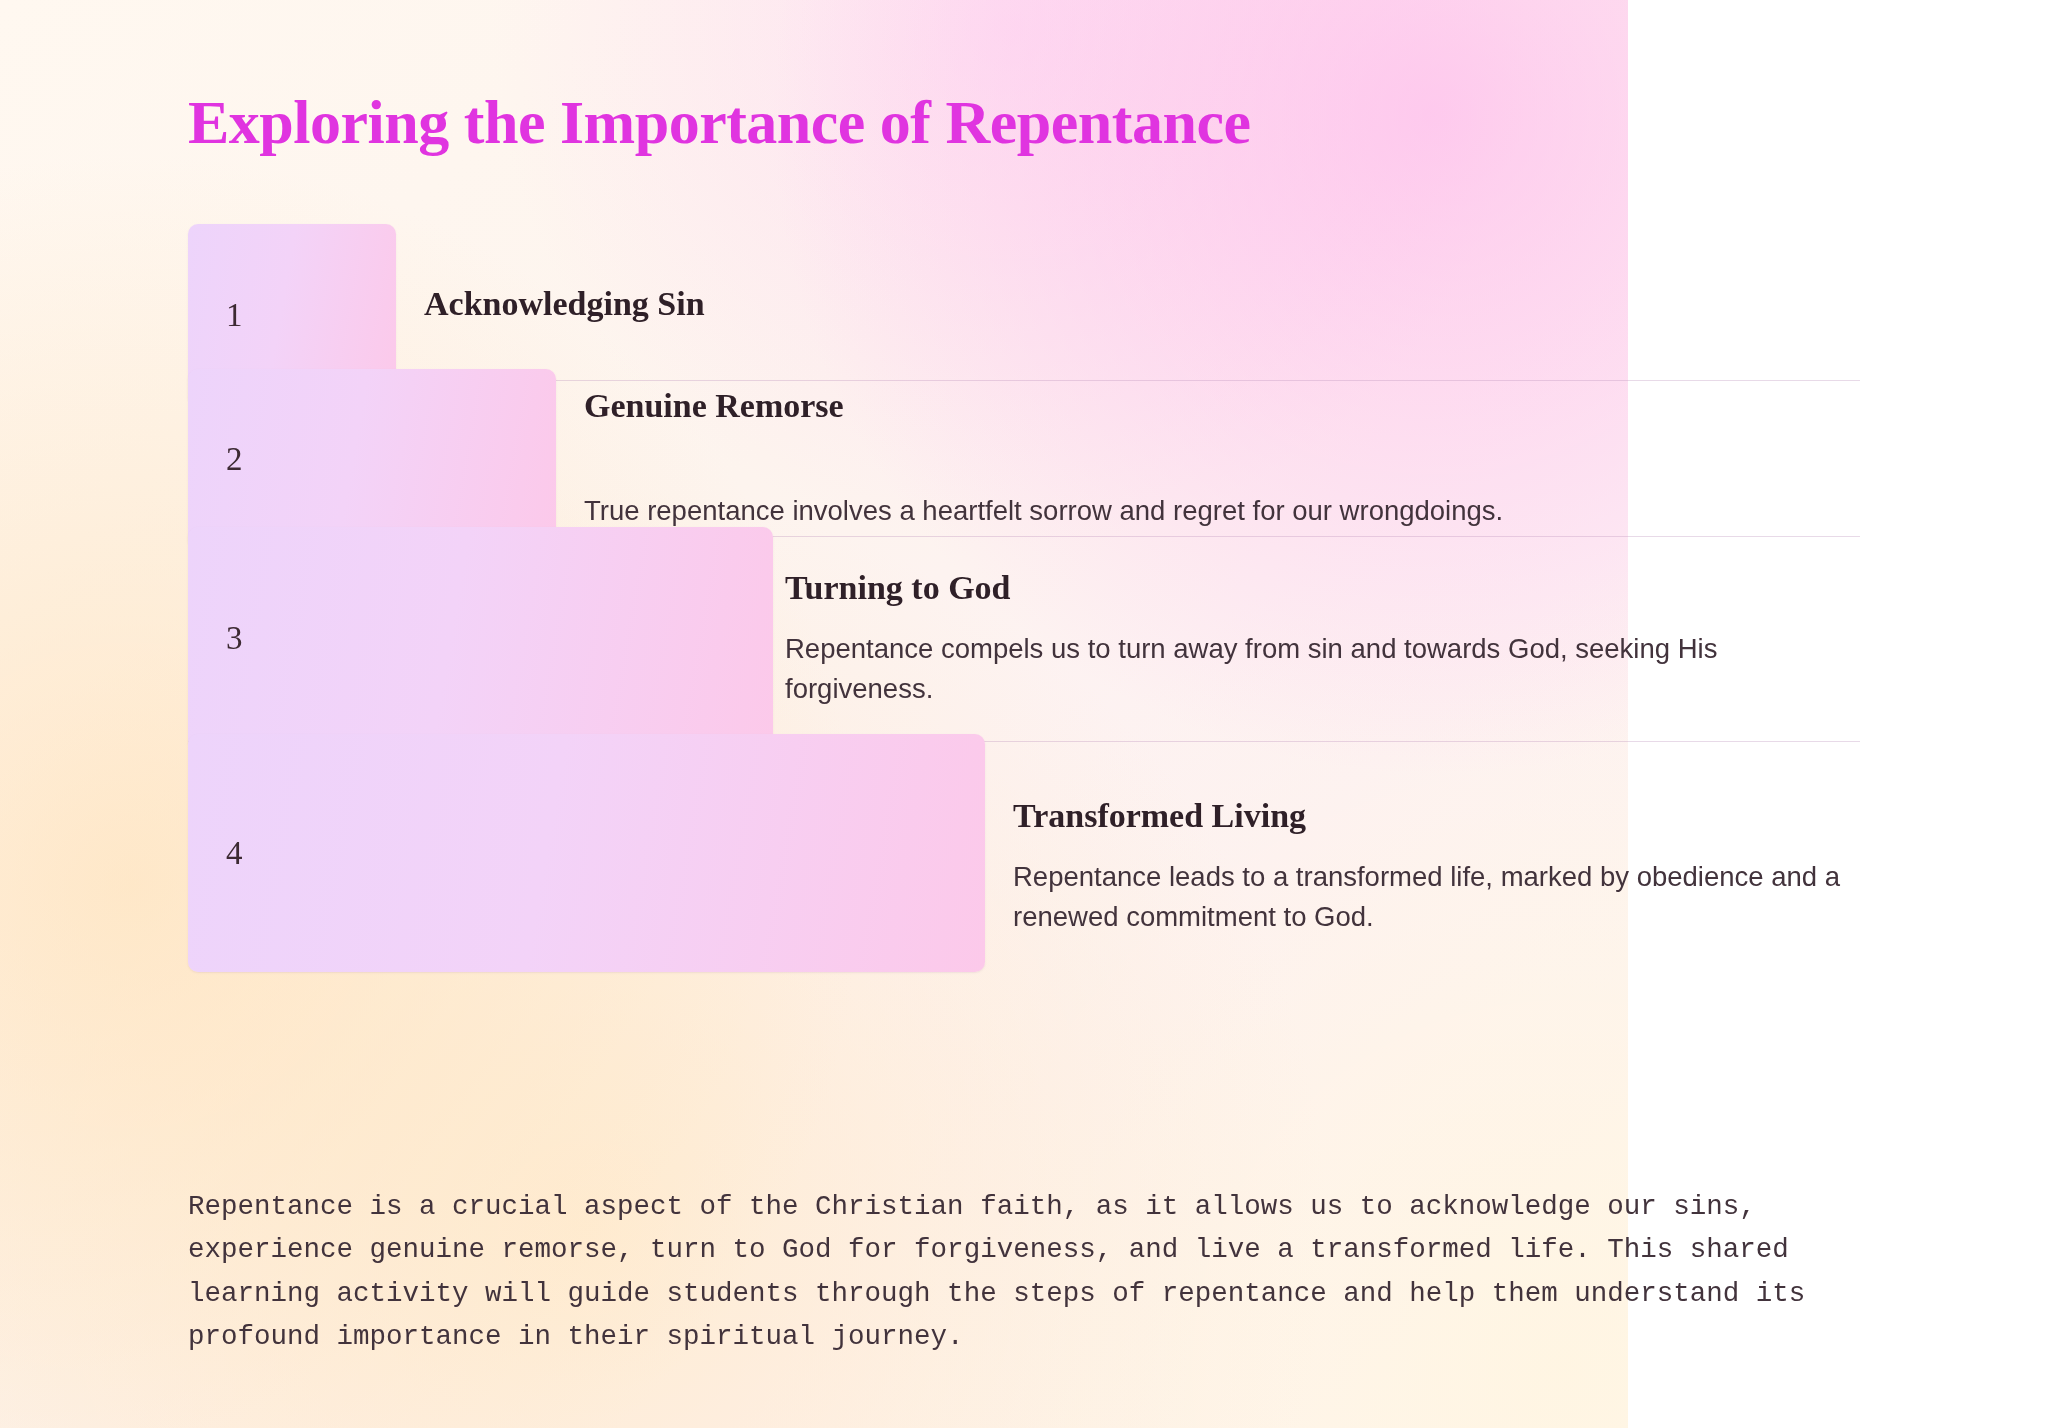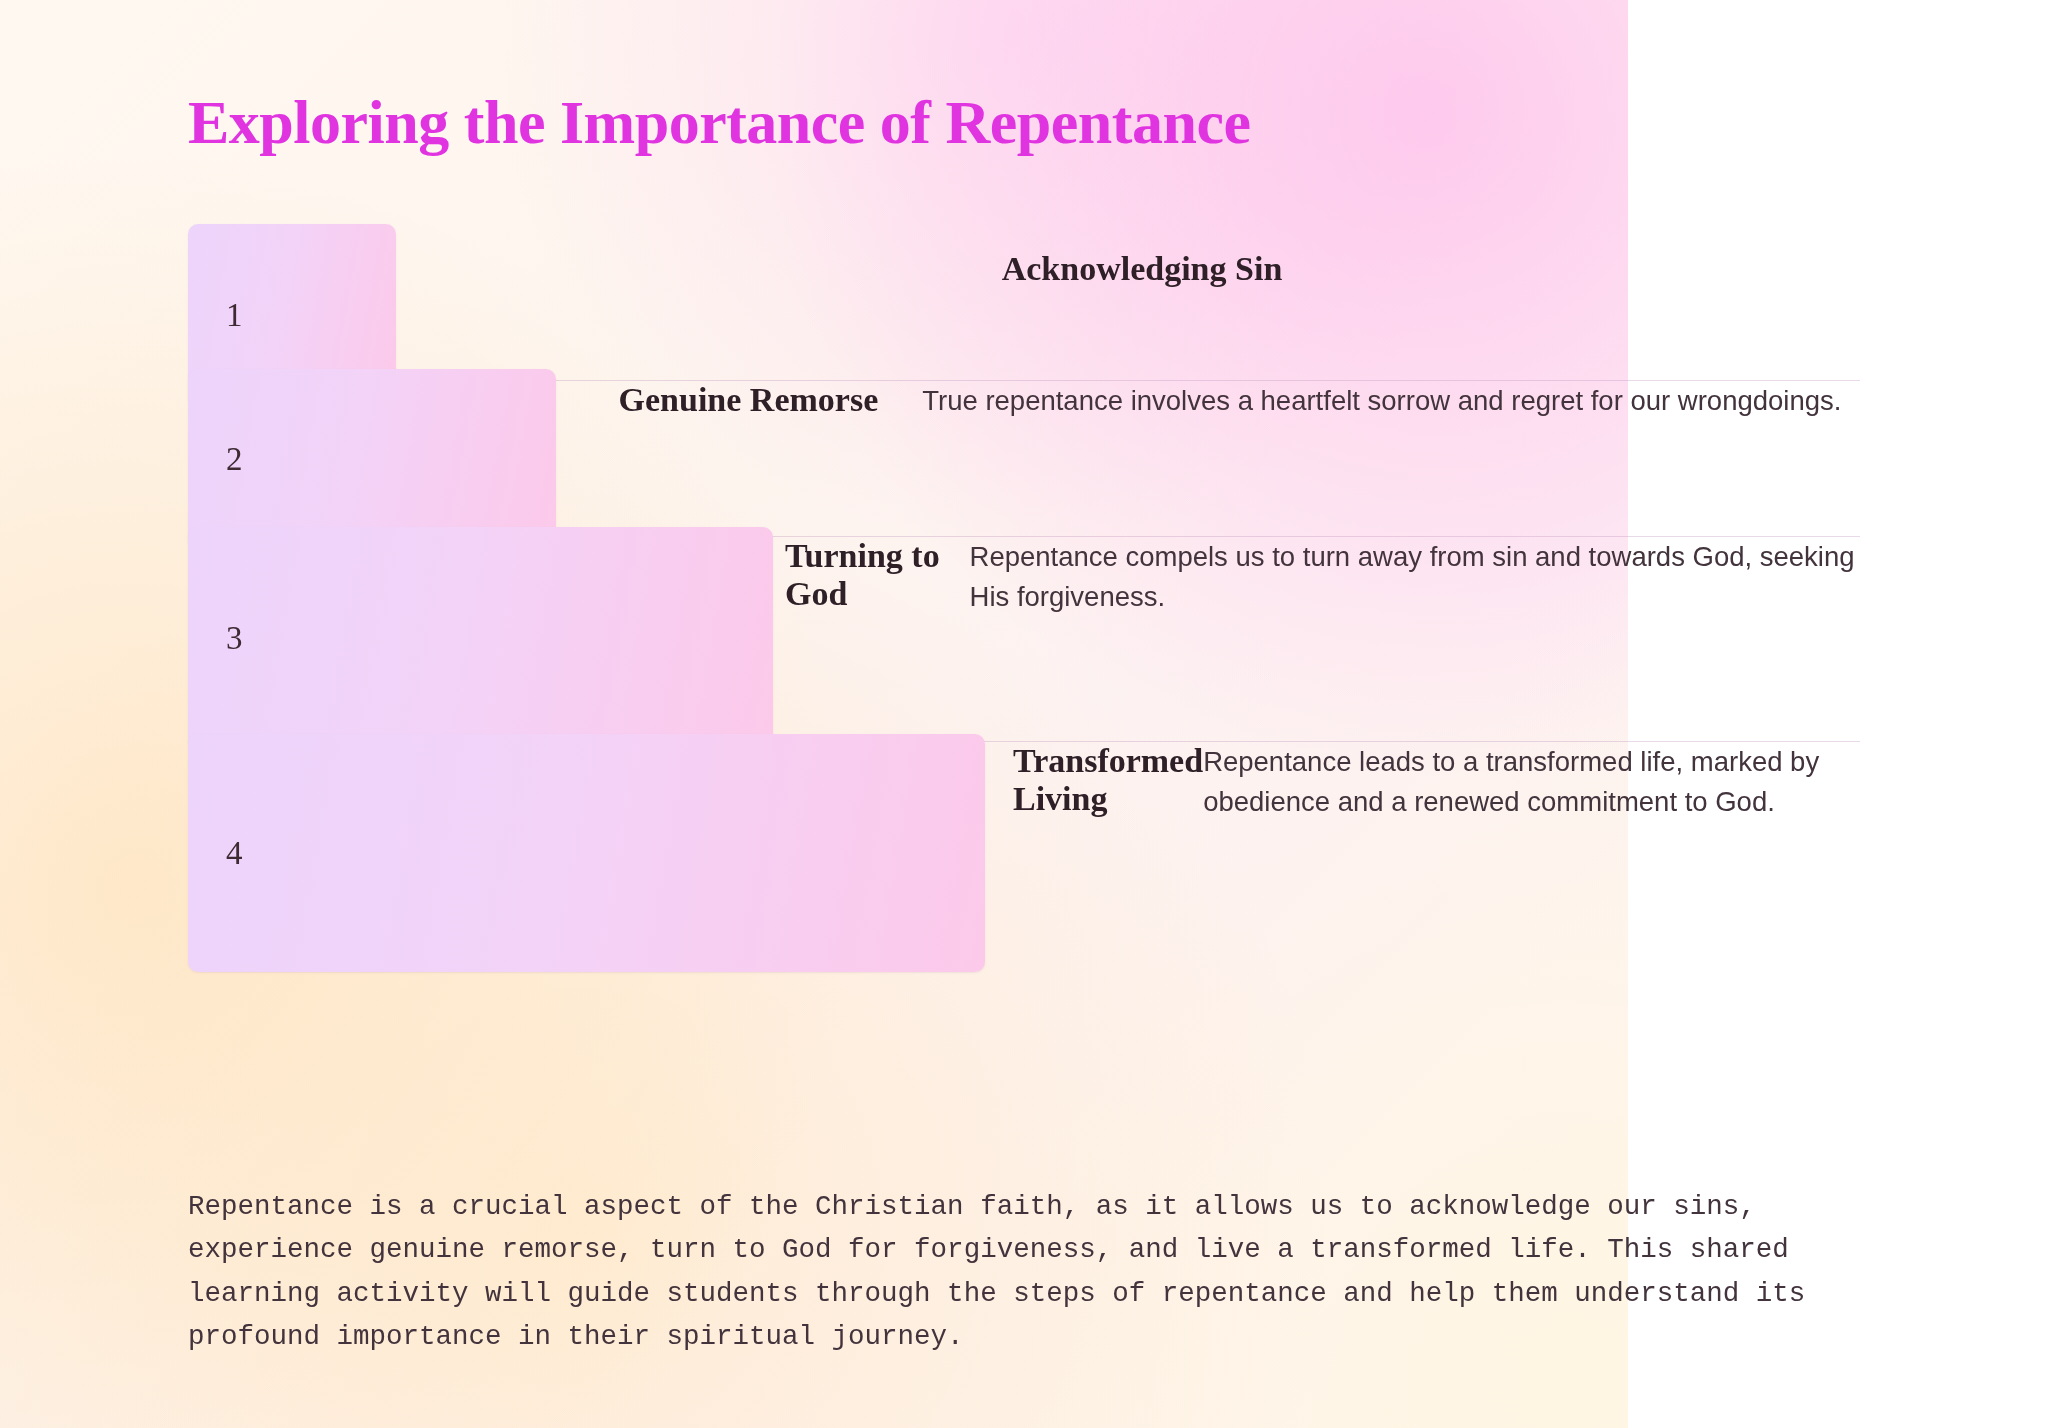--- a/index.html
+++ b/index.html
@@ -72,21 +72,21 @@
     font-family: "Liberation Serif", serif;
     font-size: 33px;
     color: #3d2a33;
   }
 
   .step-body {
     flex: 1 1 auto;
     padding-left: 38px;
     box-sizing: border-box;
     display: flex;
-    flex-direction: row;
+    flex-direction: column;
     justify-content: center;
   }
   .step-heading {
     font-family: "Liberation Serif", serif;
     font-weight: bold;
     font-size: 34px;
     color: #2f2028;
     margin-bottom: 22px;
   }
   .step-desc {
@@ -96,21 +96,21 @@
     max-width: 1010px;
   }
 
   
   .step-1 { height: 130px; }
   .step-1 .num-box { width: 208px; height: 182px; margin-top: -26px; }
   .step-1 .step-body { padding-left: 28px; }
 
   .step-2 { height: 155px; }
   .step-2 .num-box { width: 368px; height: 180px; margin-top: -12px; }
-  .step-2 .step-body { padding-left: 44px; gap: 44px; }
+  .step-2 .step-body { padding-left: 28px; gap: 44px; }
 
   .step-3 { height: 204px; }
   .step-3 .num-box { width: 585px; height: 222px; margin-top: -10px; }
   .step-3 .step-body { padding-left: 12px; }
 
   .step-4 { height: 250px; }
   .step-4 .num-box { width: 797px; height: 238px; margin-top: -8px; }
   .step-4 .step-body { padding-left: 28px; }
 
   .summary {

